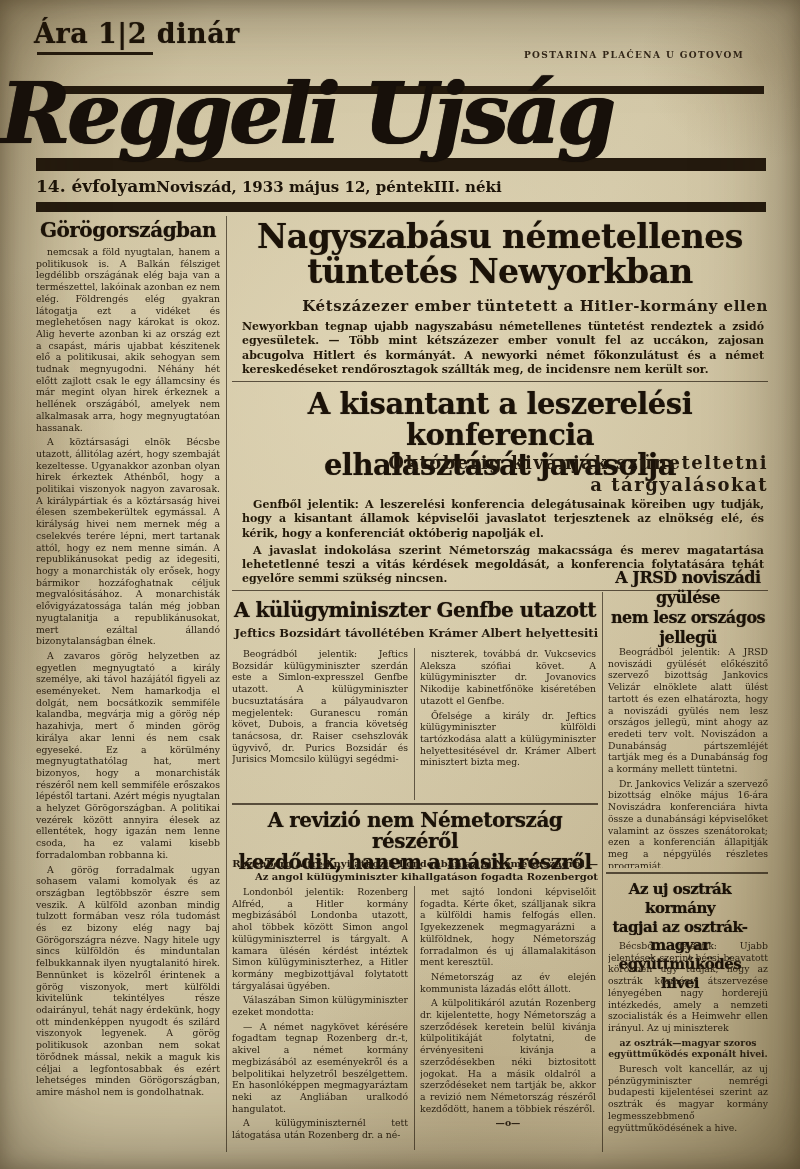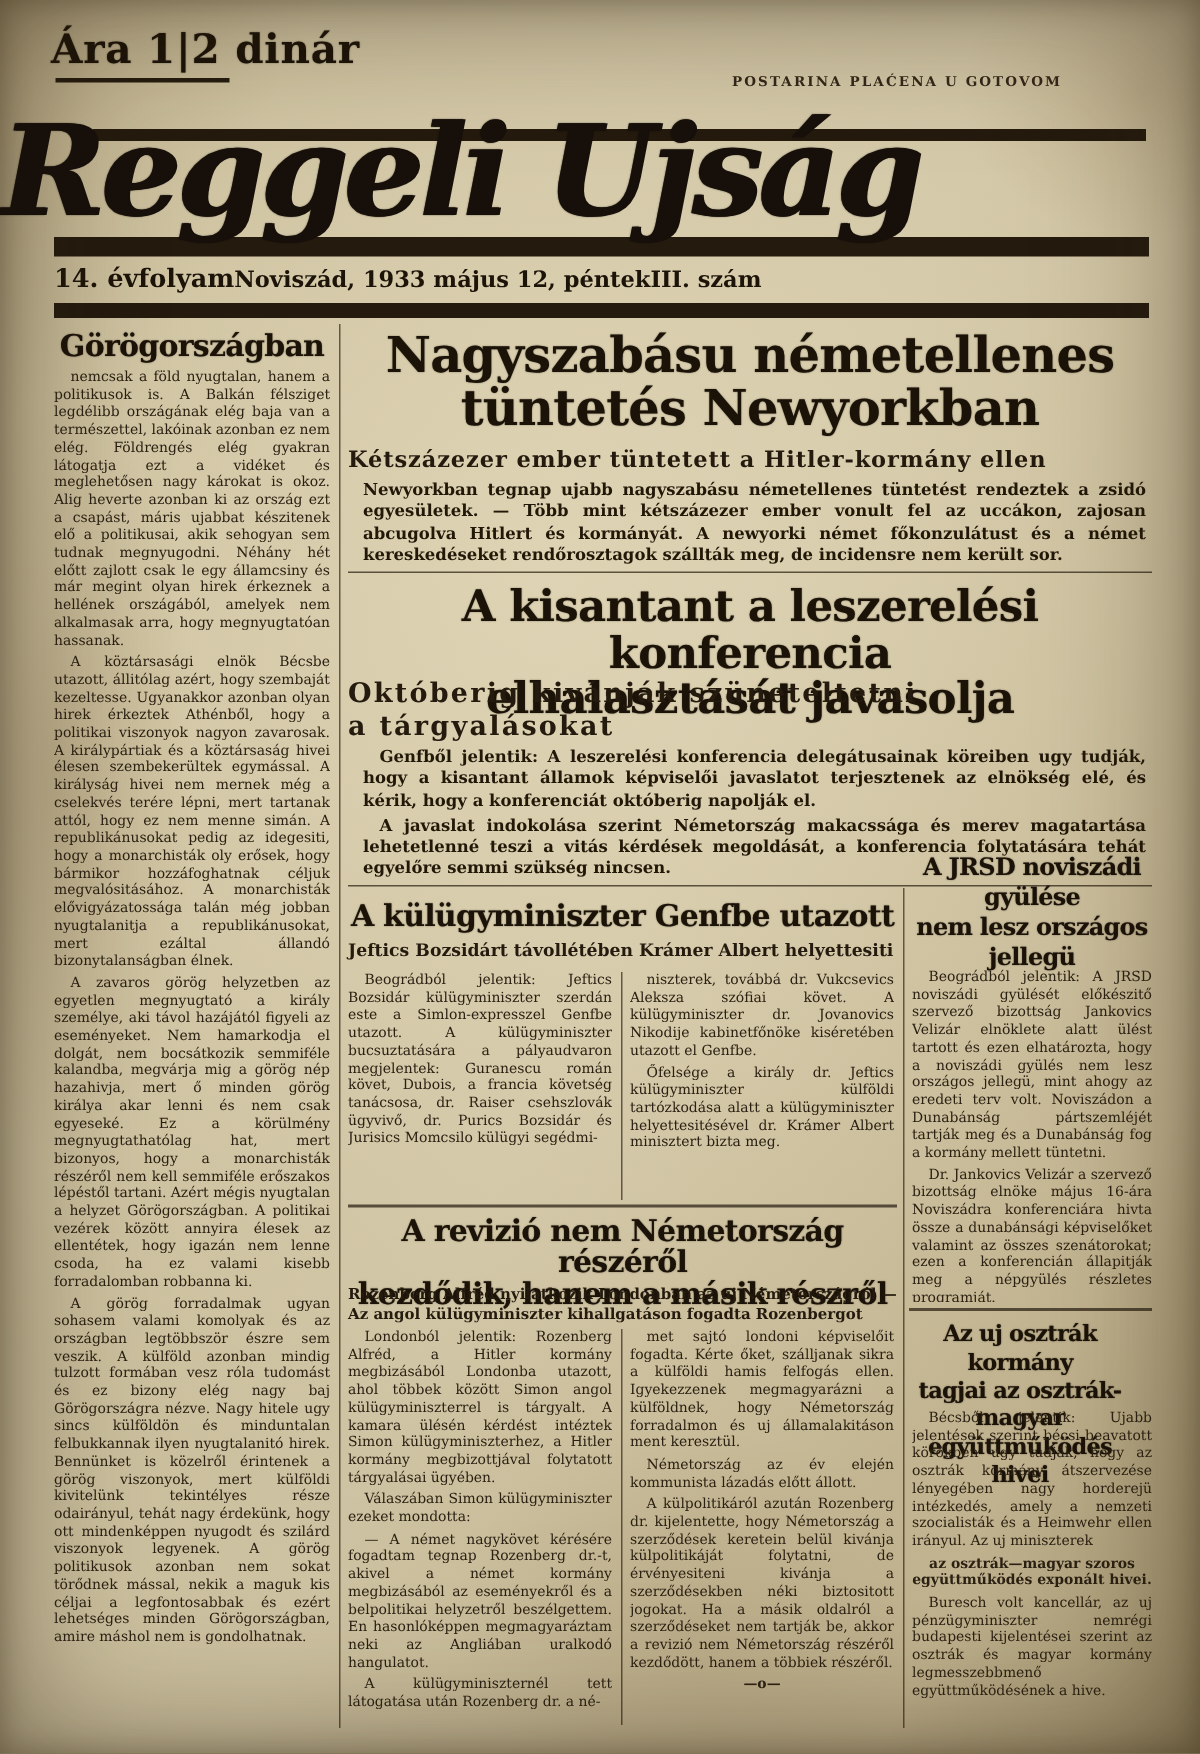--- a/index.html
+++ b/index.html
@@ -20,21 +20,21 @@
   .bar { background:#211softP80c; }
   .bar, .vrule, .hrule { background:#241a0e; }
   .vrule { width:1px; opacity:.65; }
   .hrule { height:1px; opacity:.7; }
   .hl {
     font-weight:bold; color:#1b1208; text-align:center;
     white-space:pre-line; line-height:1.06; letter-spacing:-0.5px;
     text-shadow:0 0 1px rgba(27,18,8,.6);
   }
   .subhl {
-    font-weight:bold; color:#241a0e; text-align:left; white-space:pre-line;
+    font-weight:bold; color:#241a0e; text-align:right; white-space:pre-line;
   }
   .copy { font-size:9.3px; line-height:1.26; text-align:justify; overflow:hidden; color:#2b2113; }
   .copy p { margin:0 0 3px; text-indent:11px; }
   .boldcopy p { font-weight:bold; font-size:11px; line-height:1.3; color:#221808; }
   .austria-copy p:nth-child(2) { font-weight:bold; text-align:center; text-indent:0; }
   .rev2 p:last-child { text-align:center; text-indent:0; font-weight:bold; }
   .masthead {
     font-style:italic; font-weight:bold; font-size:84px; letter-spacing:-3px;
     color:#17100a; text-align:left; white-space:nowrap;
     text-shadow: 1.5px 0 0 #17100a, 0 0 1px rgba(23,16,10,.8);
@@ -45,30 +45,30 @@
 <body>
 
 <div class="page">
 
   <div class="stain" style="left:-50px;top:260px;width:180px;height:520px;background:radial-gradient(closest-side, rgba(118,92,52,.20), rgba(0,0,0,0));"></div>
   <div class="stain" style="left:640px;top:-40px;width:240px;height:200px;background:radial-gradient(closest-side, rgba(118,92,52,.18), rgba(0,0,0,0));"></div>
   <div class="stain" style="left:300px;top:950px;width:320px;height:260px;background:radial-gradient(closest-side, rgba(118,92,52,.12), rgba(0,0,0,0));"></div>
 
   <div class="abs" style="left:34px;top:18px;font-size:27px;font-weight:bold;letter-spacing:.5px;color:#1b1208;text-shadow:0 0 1px rgba(27,18,8,.6);">Ára 1|2 dinár</div>
   <div class="abs bar" style="left:37px;top:52px;width:116px;height:3px;"></div>
-  <div class="abs" style="left:488px;top:50px;width:288px;font-size:9px;letter-spacing:1.4px;font-weight:bold;color:#33271a;">POSTARINA PLAĆENA U GOTOVOM</div>
+  <div class="abs" style="left:456px;top:50px;width:288px;text-align:right;font-size:9px;letter-spacing:1.4px;font-weight:bold;color:#33271a;">POSTARINA PLAĆENA U GOTOVOM</div>
 
   <div class="abs bar" style="left:62px;top:86px;width:702px;height:8px;"></div>
   <div class="abs masthead" style="left:0;top:64px;width:800px;z-index:3;">Reggeli Ujság</div>
   <div class="abs bar" style="left:36px;top:158px;width:730px;height:13px;"></div>
 
   <div class="abs" style="left:36px;top:176px;width:730px;display:flex;justify-content:flex-start;align-items:baseline;">
     <span style="font-size:17px;font-weight:bold;color:#1d1409;">14. évfolyam</span>
     <span style="font-size:15px;font-weight:bold;color:#1d1409;">Noviszád, 1933 május 12, péntek</span>
-    <span style="font-size:15px;font-weight:bold;color:#1d1409;">III. szám</span>
+    <span style="font-size:15px;font-weight:bold;color:#1d1409;">III. néki</span>
   </div>
   <div class="abs bar" style="left:36px;top:202px;width:730px;height:10px;"></div>
 
   <div class="abs hl" style="left:36px;top:220px;width:184px;font-size:20px;">Görögországban</div>
   <div class="abs copy" style="left:36px;top:246px;width:184px;height:904px;">
       <p>nemcsak a föld nyugtalan, hanem a politikusok is. A Balkán félsziget legdélibb országának elég baja van a természettel, lakóinak azonban ez nem elég. Földrengés elég gyakran látogatja ezt a vidéket és meglehetősen nagy károkat is okoz. Alig heverte azonban ki az ország ezt a csapást, máris ujabbat készitenek elő a politikusai, akik sehogyan sem tudnak megnyugodni. Néhány hét előtt zajlott csak le egy államcsiny és már megint olyan hirek érkeznek a hellének országából, amelyek nem alkalmasak arra, hogy megnyugtatóan hassanak.</p>
       <p>A köztársasági elnök Bécsbe utazott, állitólag azért, hogy szembaját kezeltesse. Ugyanakkor azonban olyan hirek érkeztek Athénből, hogy a politikai viszonyok nagyon zavarosak. A királypártiak és a köztársaság hivei élesen szembekerültek egymással. A királyság hivei nem mernek még a cselekvés terére lépni, mert tartanak attól, hogy ez nem menne simán. A republikánusokat pedig az idegesiti, hogy a monarchisták oly erősek, hogy bármikor hozzáfoghatnak céljuk megvalósitásához. A monarchisták elővigyázatossága talán még jobban nyugtalanitja a republikánusokat, mert ezáltal állandó bizonytalanságban élnek.</p>
       <p>A zavaros görög helyzetben az egyetlen megnyugtató a király személye, aki távol hazájától figyeli az eseményeket. Nem hamarkodja el dolgát, nem bocsátkozik semmiféle kalandba, megvárja mig a görög nép hazahivja, mert ő minden görög királya akar lenni és nem csak egyeseké. Ez a körülmény megnyugtathatólag hat, mert bizonyos, hogy a monarchisták részéről nem kell semmiféle erőszakos lépéstől tartani. Azért mégis nyugtalan a helyzet Görögországban. A politikai vezérek között annyira élesek az ellentétek, hogy igazán nem lenne csoda, ha ez valami kisebb forradalomban robbanna ki.</p>
       <p>A görög forradalmak ugyan sohasem valami komolyak és az országban legtöbbször észre sem veszik. A külföld azonban mindig tulzott formában vesz róla tudomást és ez bizony elég nagy baj Görögországra nézve. Nagy hitele ugy sincs külföldön és minduntalan felbukkannak ilyen nyugtalanitó hirek. Bennünket is közelről érintenek a görög viszonyok, mert külföldi kivitelünk tekintélyes része odairányul, tehát nagy érdekünk, hogy ott mindenképpen nyugodt és szilárd viszonyok legyenek. A görög politikusok azonban nem sokat törődnek mással, nekik a maguk kis céljai a legfontosabbak és ezért lehetséges minden Görögországban, amire máshol nem is gondolhatnak.</p>
     </div>

